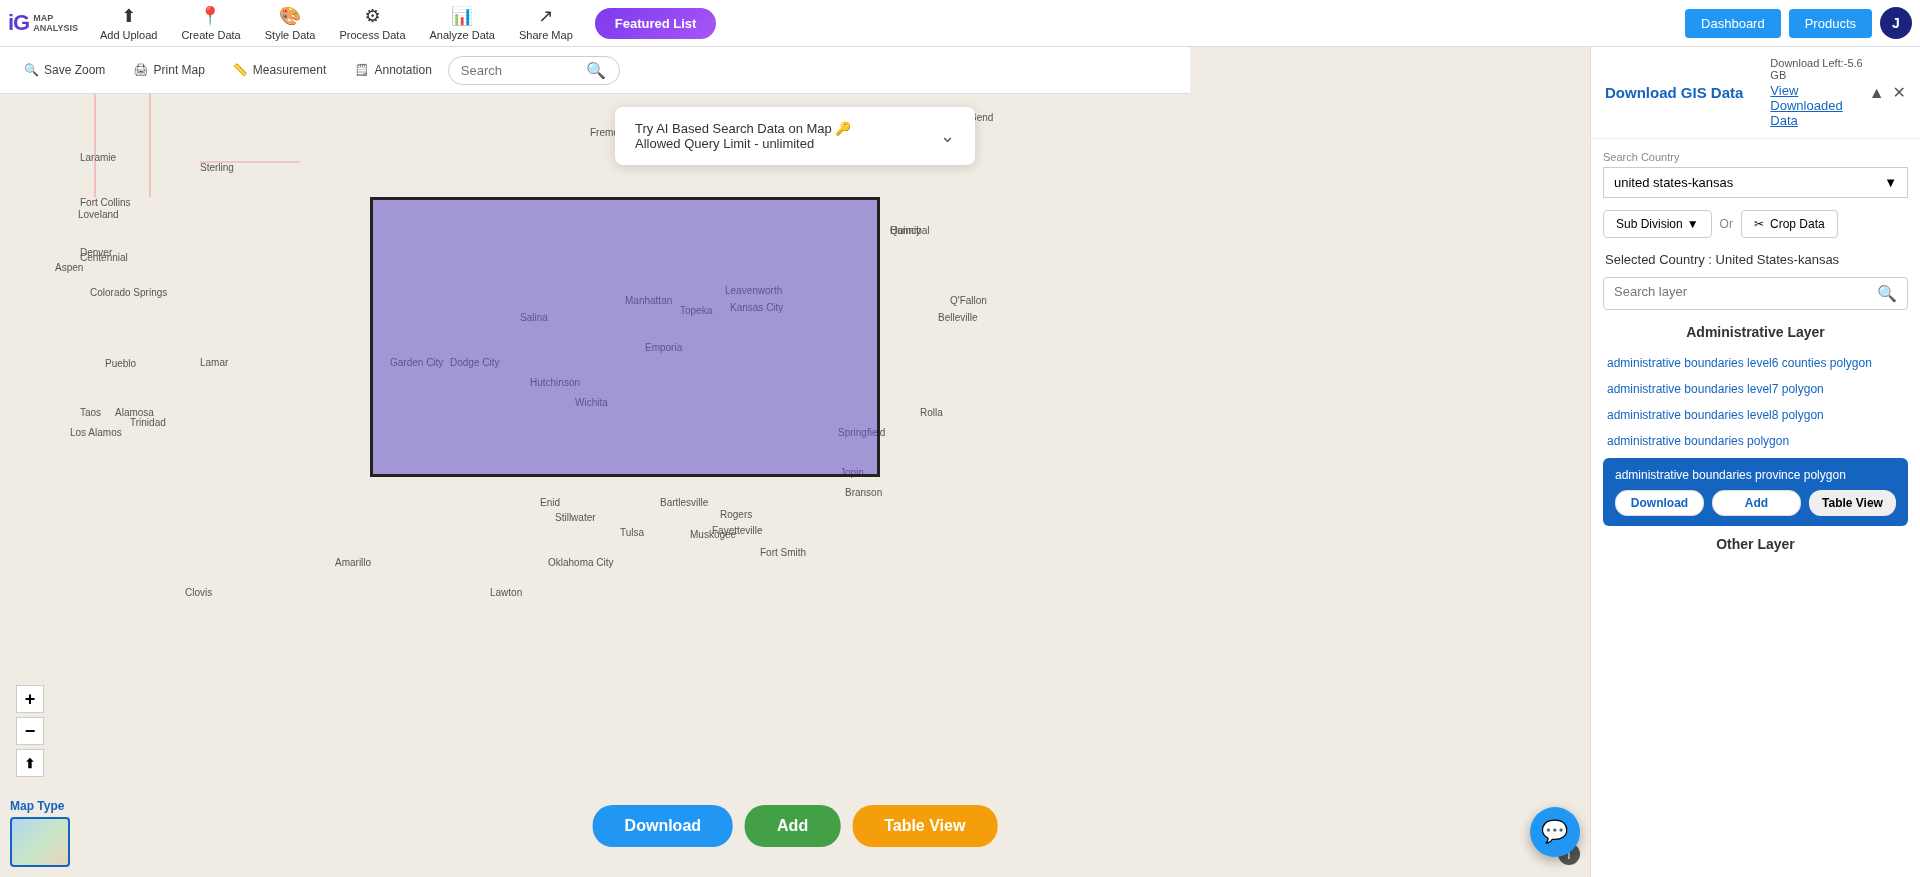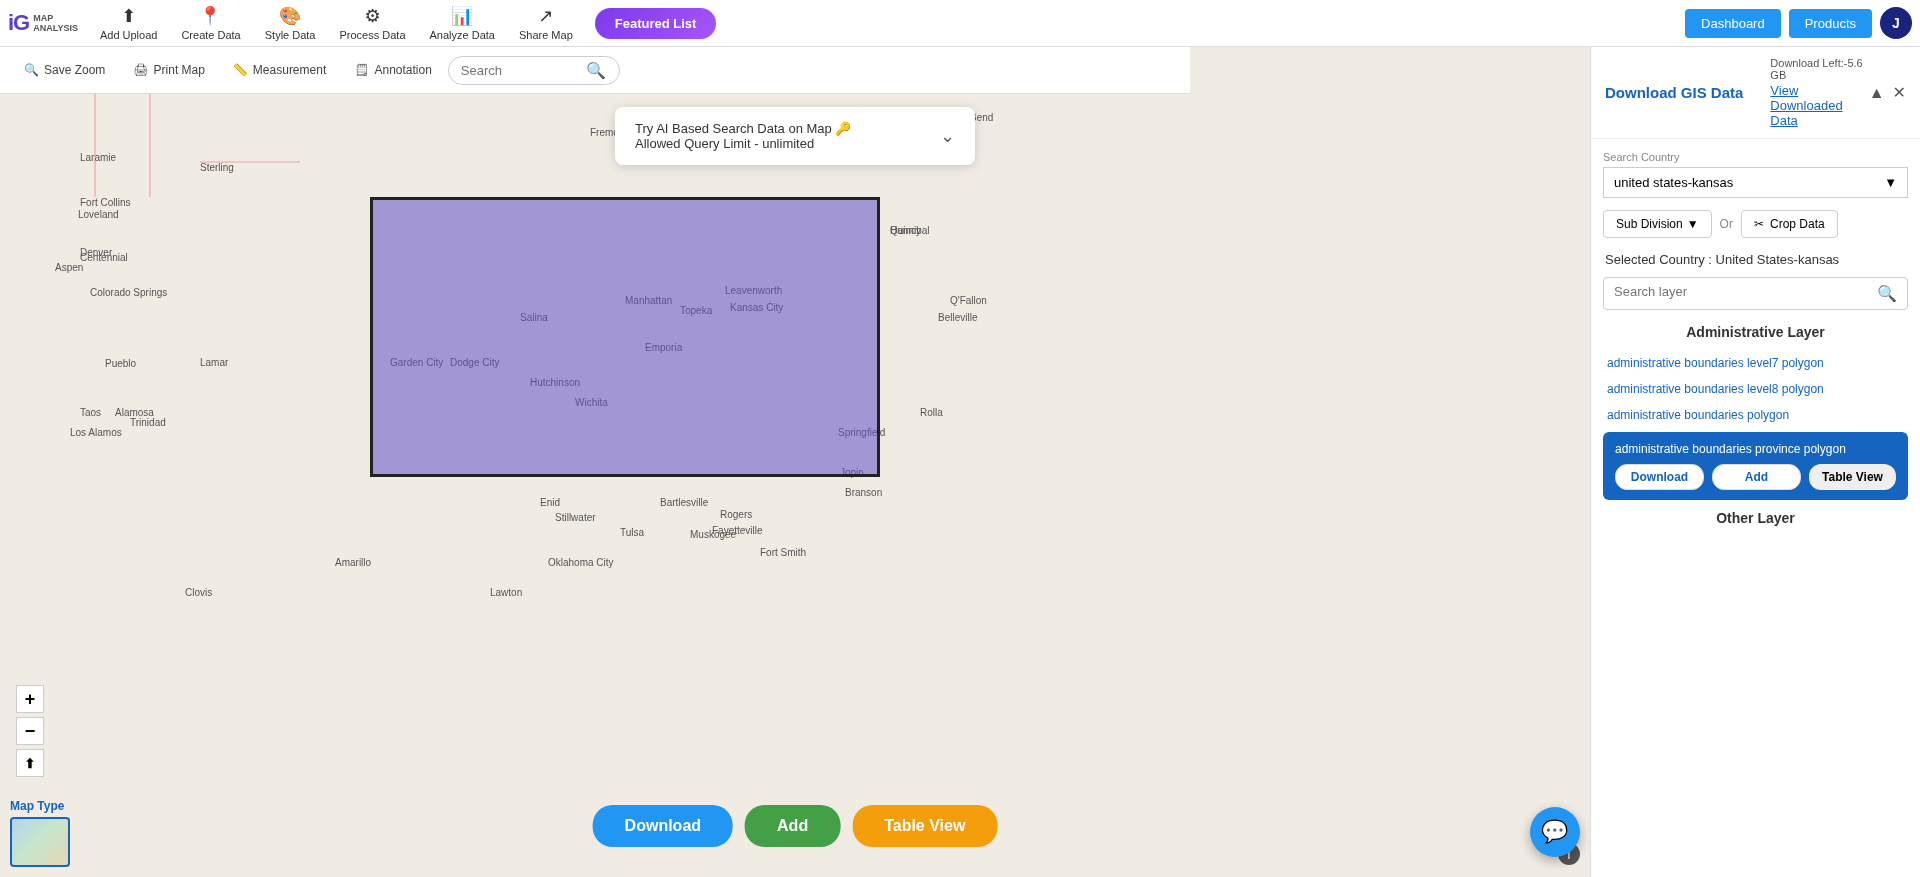--- a/index.html
+++ b/index.html
@@ -466,20 +466,21 @@
     <div class="selected-country">Selected Country : United States-kansas</div>
 
     <div class="layer-search">
       <input type="text" placeholder="Search layer" style="">
       <span>🔍</span>
     </div>
 
     <div class="layer-section-title">Administrative Layer</div>
 
     <div id="layer-list">
+        <div class="layer-item">administrative boundaries level6 counties polygon</div>
         <div class="layer-item">administrative boundaries level7 polygon</div>
         <div class="layer-item">administrative boundaries level8 polygon</div>
         <div class="layer-item">administrative boundaries polygon</div>
         <div class="layer-item-selected">
           <div style="font-size: 12px; color: white;">administrative boundaries province polygon</div>
           <div class="layer-actions">
             <button class="la-btn la-download">Download</button>
             <button class="la-btn la-add">Add</button>
             <button class="la-btn la-table-view">Table View</button>
           </div>

